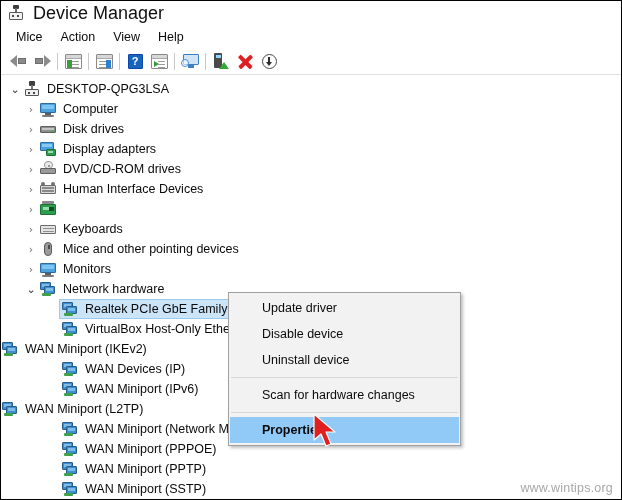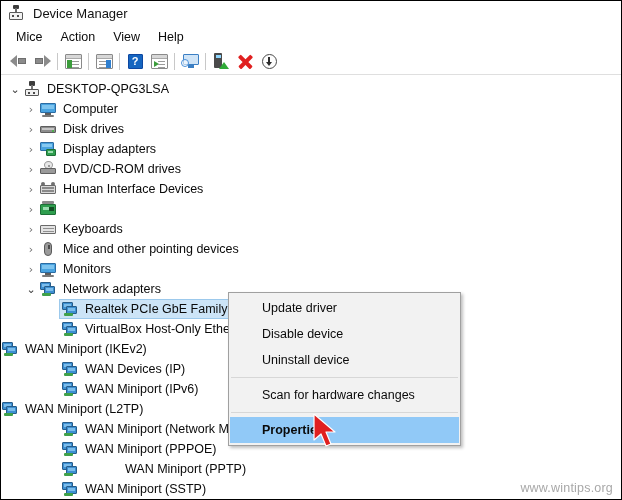--- a/index.html
+++ b/index.html
@@ -30,21 +30,21 @@
   .titlebar {
     height: 24px;
     display: flex;
     align-items: center;
     padding-left: 7px;
     background: #ffffff;
     box-sizing: border-box;
   }
   .titlebar .title-text {
     margin-left: 9px;
-    font-size: 13px;
+    font-size: 18px;
     color: #111111;
     font-family: "Liberation Sans", sans-serif;
   }
 
   
   .appicon {
     width: 16px; height: 16px;
     position: relative;
     flex: none;
   }
@@ -692,21 +692,21 @@
     <div class="row">
       <div class="content" style="padding-left:22px;">
         <span class="chev open">⌄</span>
         <span class="icon-wrap">
             <span class="ic ic-net">
               <span class="back"></span>
               <span class="front"></span>
               <span class="base"></span>
             </span>
           </span>
-        <span class="label">Network adapters</span>
+        <span class="label">Network hardware</span>
       </div>
     </div>
 
     <div class="row selected">
       <span class="sel"></span>
       <div class="content" style="padding-left:60px;">
         <span class="icon-wrap">
             <span class="ic ic-net">
               <span class="back"></span>
               <span class="front"></span>
@@ -802,21 +802,21 @@
               <span class="back"></span>
               <span class="front"></span>
               <span class="base"></span>
             </span>
           </span>
         <span class="label">WAN Miniport (PPPOE)</span>
       </div>
     </div>
 
     <div class="row">
-      <div class="content" style="padding-left:60px;gap:40px;">
+      <div class="content" style="padding-left:60px;">
         <span class="icon-wrap">
             <span class="ic ic-net">
               <span class="back"></span>
               <span class="front"></span>
               <span class="base"></span>
             </span>
           </span>
         <span class="label">WAN Miniport (PPTP)</span>
       </div>
     </div>

